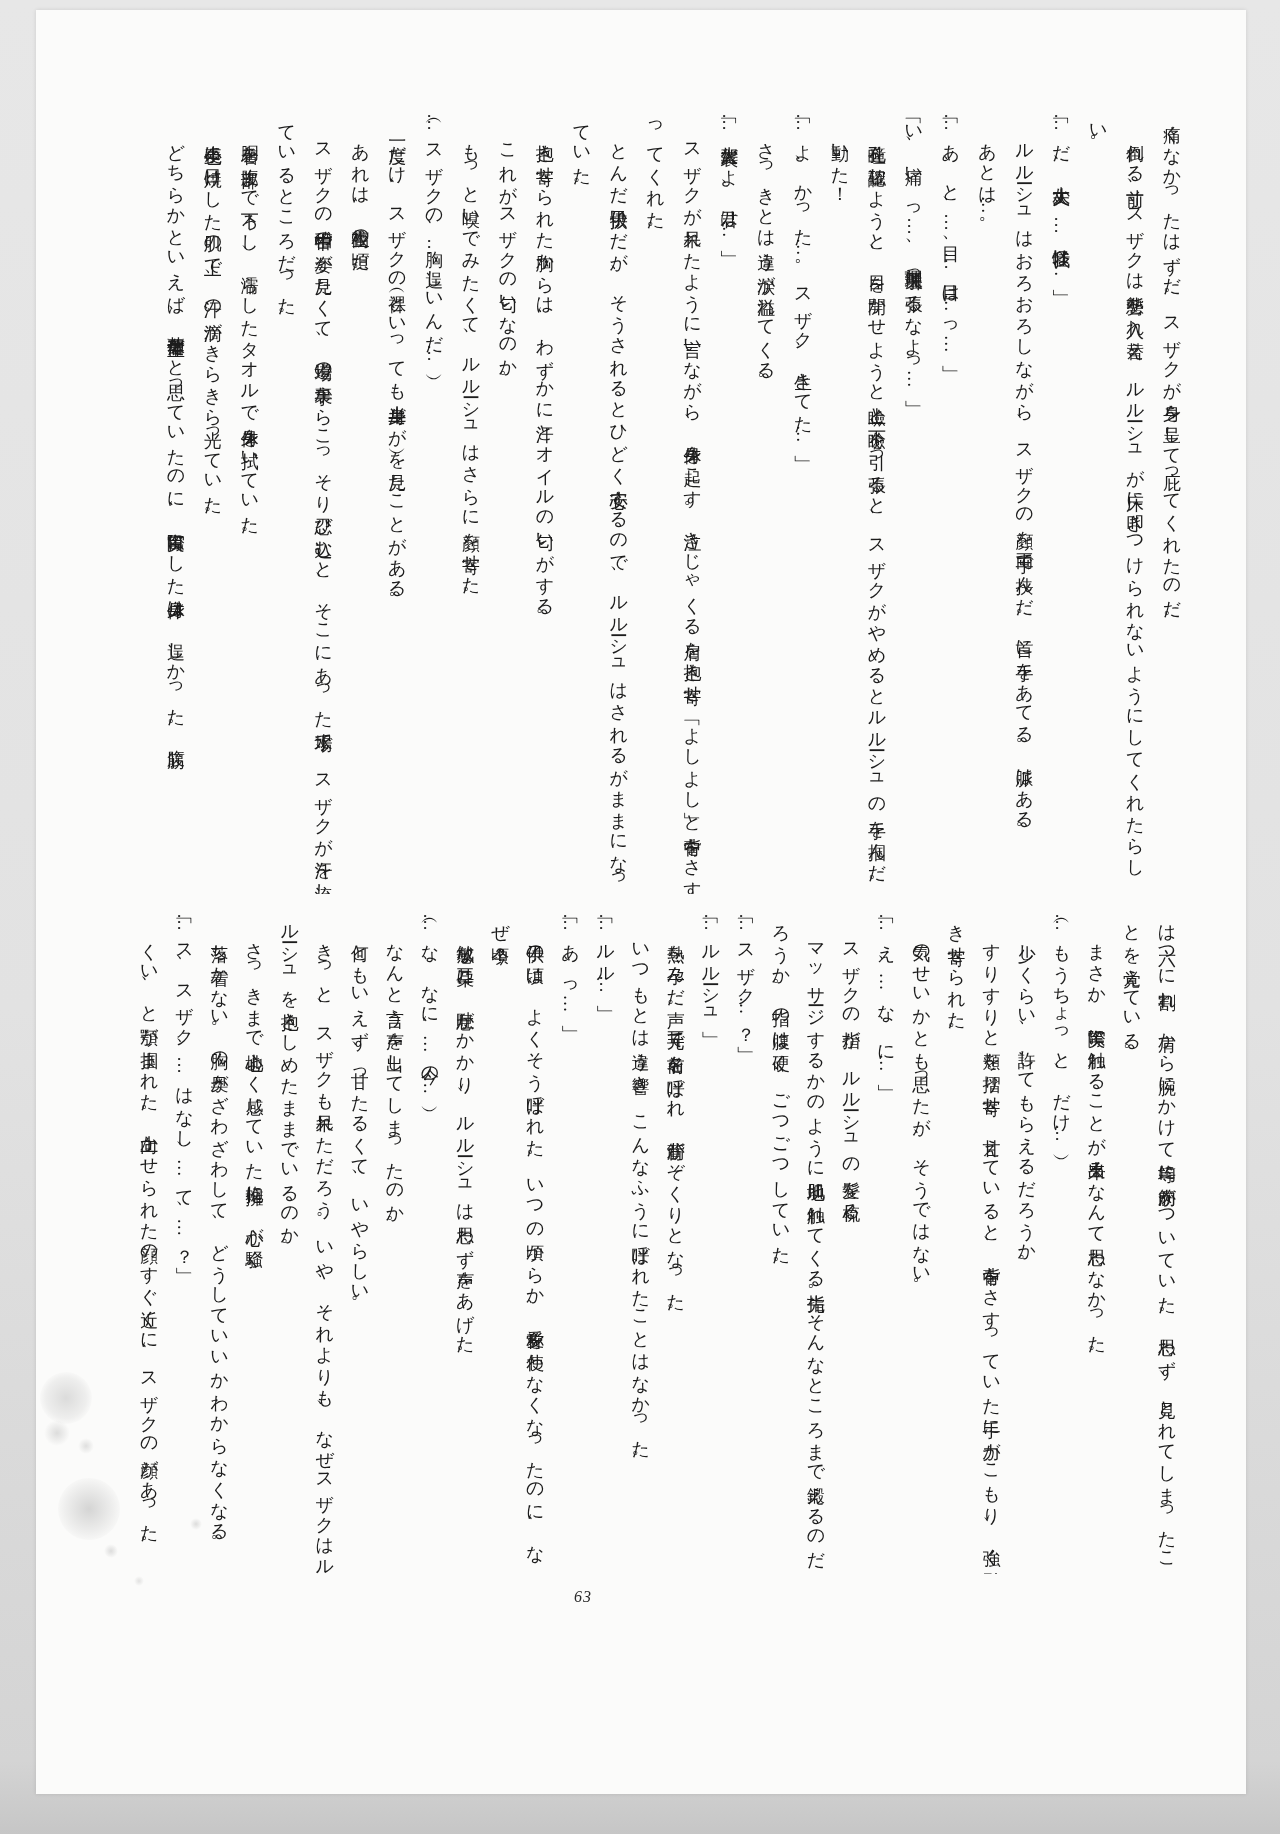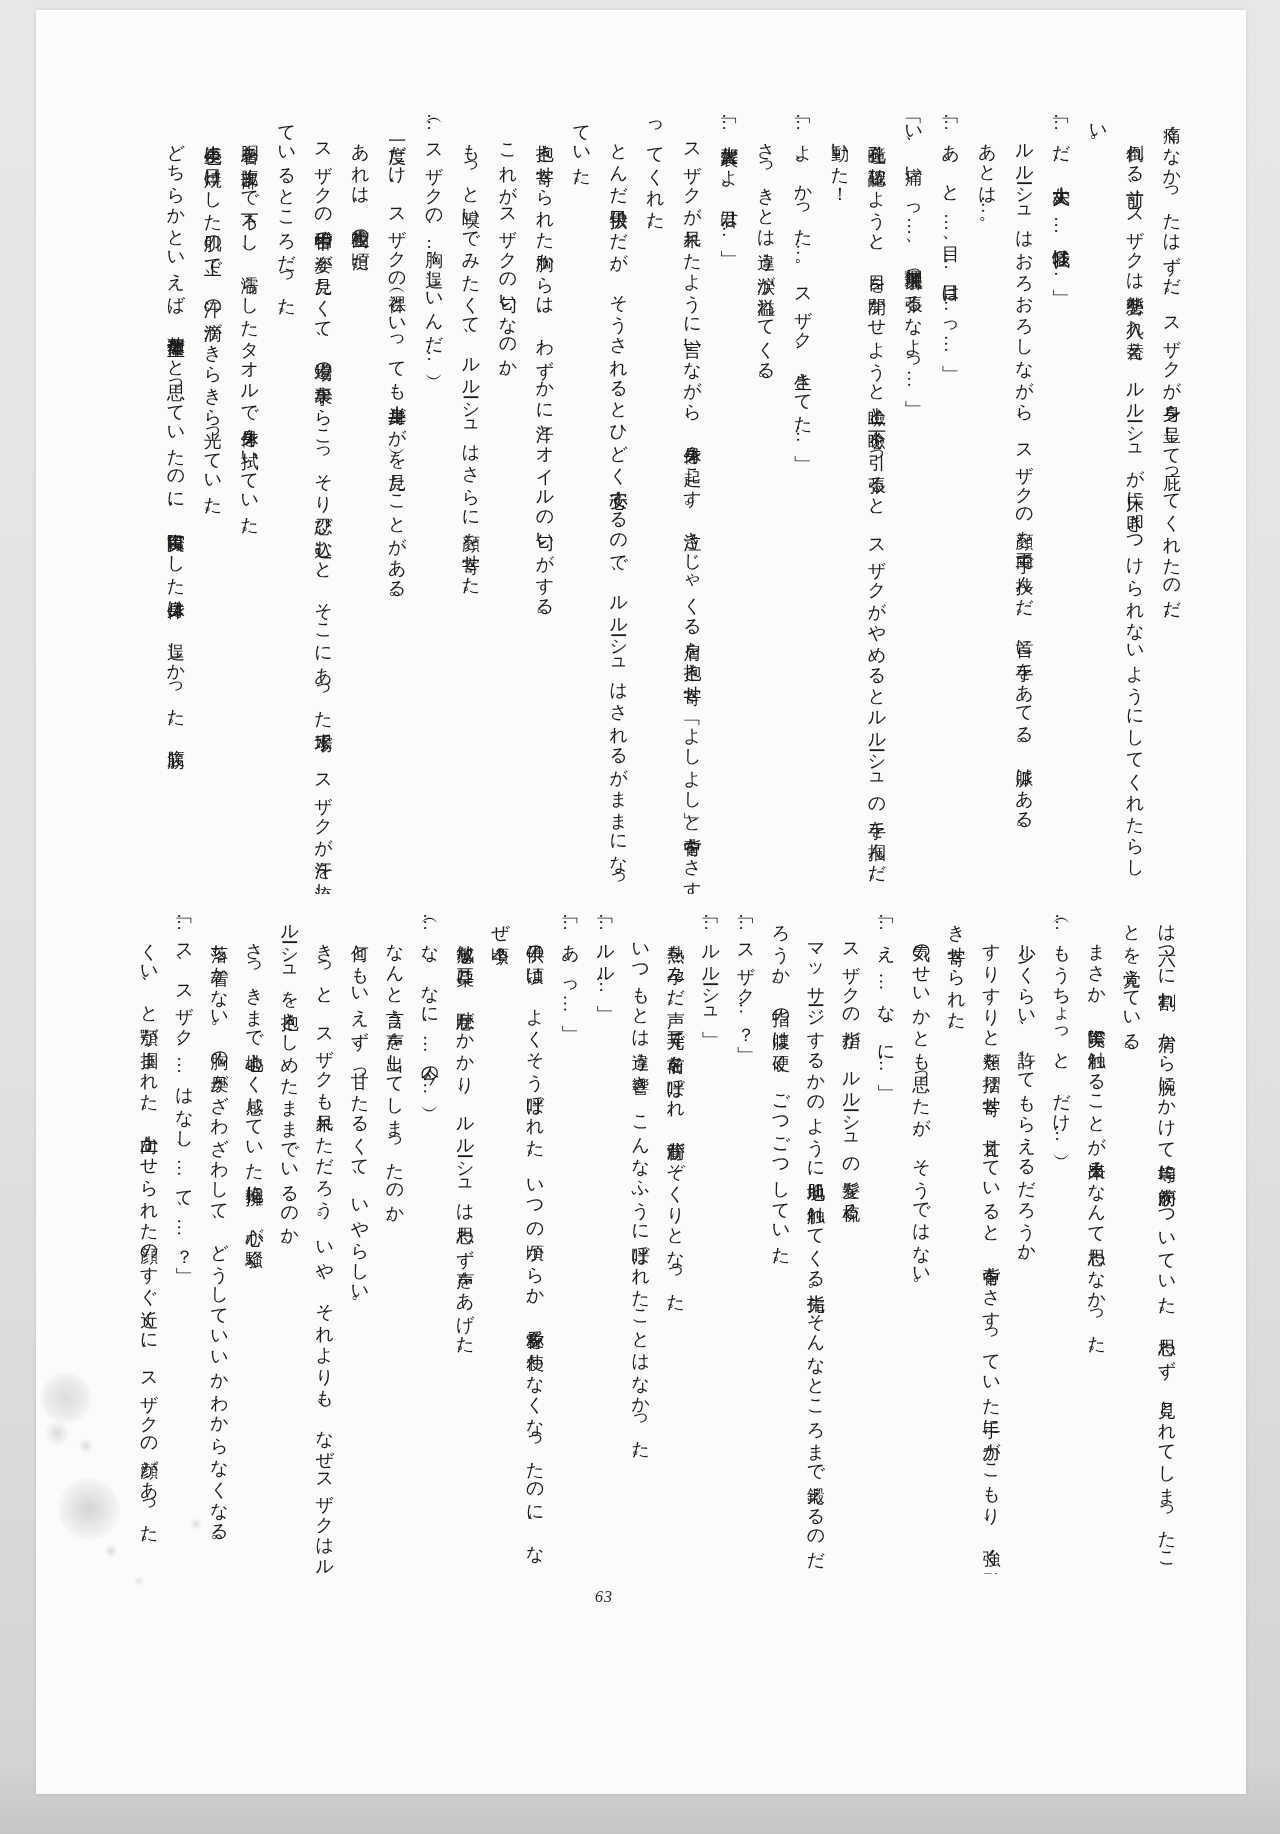--- a/index.html
+++ b/index.html
@@ -52,21 +52,20 @@
     height: 662px;
     font-size: 18px;
     line-height: 1.95;
     letter-spacing: 1px;
   }
   .page-number {
     position: absolute;
     top: 1578px;
     left: 538px;
     width: 60px;
-    text-align: center;
     font-size: 16px;
     font-style: italic;
     color: #2a2a2a;
     letter-spacing: 1px;
   }
   .smudge {
     position: absolute;
     border-radius: 50%;
     pointer-events: none;
   }

